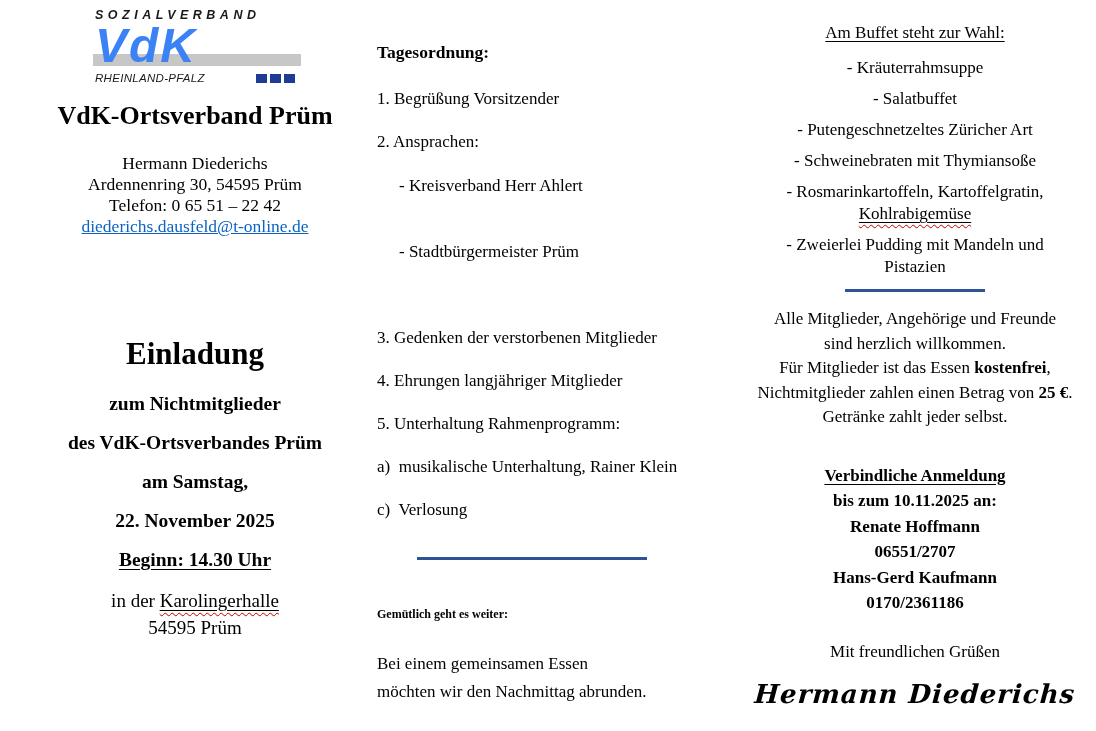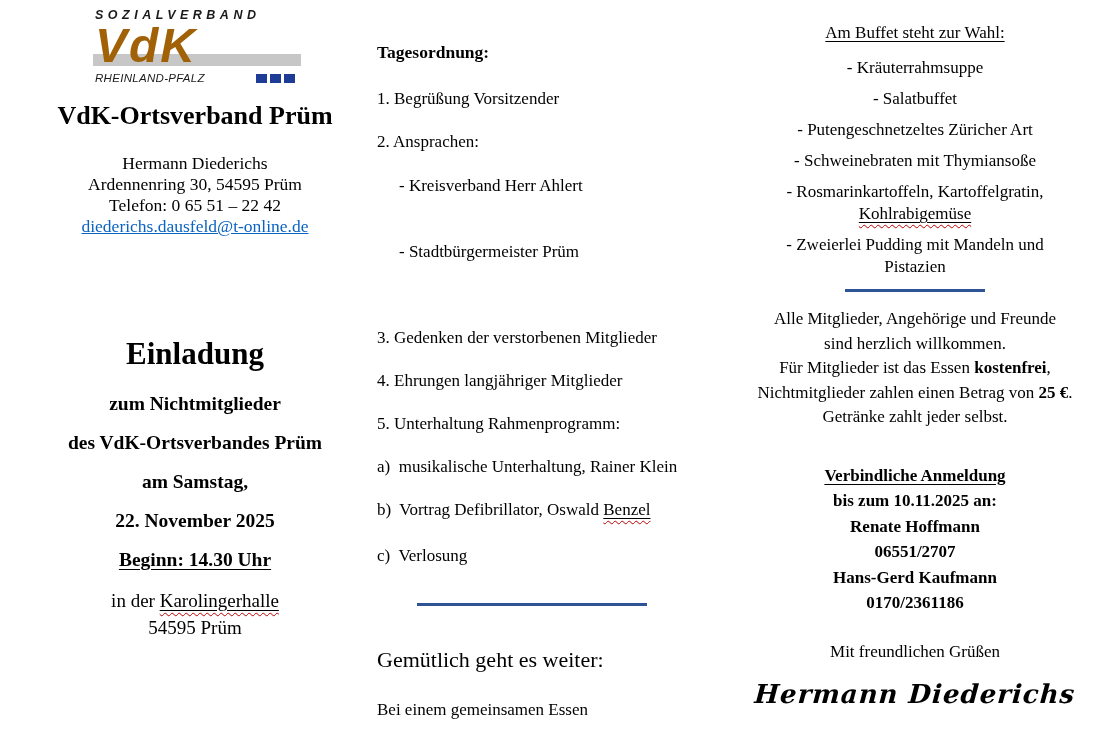--- a/index.html
+++ b/index.html
@@ -8,21 +8,21 @@
     background:#ffffff;color:#000;
     font-family:"Liberation Serif",serif;
   }
   
   .logo{position:absolute;left:95px;top:8px;width:200px;}
   .logo-top{font-family:"Liberation Sans",sans-serif;font-style:italic;font-weight:bold;
     font-size:12.5px;letter-spacing:4.5px;color:#1a1a1a;white-space:nowrap;}
   .logo-main-wrap{position:relative;height:46px;margin-top:1px;}
   .logo-gray{position:absolute;left:-2px;right:-6px;bottom:3px;height:12px;background:#c7c7c7;}
   .logo-main{position:relative;font-family:"Liberation Sans",sans-serif;font-style:italic;
-    font-weight:bold;font-size:48px;line-height:45px;color:#a16207;letter-spacing:2px;}
+    font-weight:bold;font-size:48px;line-height:45px;color:#3b82f6;letter-spacing:2px;}
   .logo-bottom{display:flex;justify-content:space-between;align-items:center;margin-top:3px;text-align:center;}
   .logo-region{font-family:"Liberation Sans",sans-serif;font-style:italic;font-size:11.5px;
     color:#1a1a1a;letter-spacing:0.3px;}
   .logo-squares{display:inline-flex;}
   .logo-squares i{display:inline-block;width:11px;height:9px;background:#1e3c96;margin-left:3px;}
   
   .org-title{position:absolute;left:10px;top:101px;width:370px;text-align:center;
     font-weight:bold;font-size:26px;}
   .contact{position:absolute;left:10px;top:153px;width:370px;text-align:center;
     font-size:17.5px;line-height:21px;}
@@ -31,21 +31,21 @@
   .inv-heading{font-size:31px;font-weight:bold;line-height:36px;margin:0 0 20px 0;}
   .inv-line{font-size:19.5px;font-weight:bold;line-height:24px;margin-bottom:15px;}
   .inv-tight{font-size:19px;font-weight:normal;line-height:27px;margin-bottom:0;}
   
   .agenda{position:absolute;left:377px;top:33px;width:345px;font-size:17px;}
   .agenda-h{font-weight:bold;font-size:17.5px;line-height:22px;margin:8px 0 25px 0;}
   .agenda-item{line-height:22px;margin-bottom:21px;white-space:pre-wrap;}
   .agenda-item.last{margin-bottom:24px;}
   .agenda-sub{line-height:21.5px;margin-left:22px;white-space:pre-wrap;}
   .divider-mid{width:230px;margin:36px 0 0 40px;border:none;border-top:3px solid #2e5496;}
-  .followup-h{font-weight:normal;font-size:22px;line-height:22px;margin:43px 0 25px 0;}
+  .followup-h{font-weight:bold;font-size:12px;line-height:22px;margin:43px 0 25px 0;}
   .followup-line{line-height:28px;}
   
   .rightcol{position:absolute;left:724px;top:22px;width:382px;text-align:center;font-size:17px;}
   .buffet-h{line-height:22px;margin-bottom:13px;}
   .buffet-item{line-height:22px;margin-bottom:9px;}
   .divider-right{width:140px;margin:11px auto 0 auto;border:none;border-top:3px solid #2e5496;}
   .info-block{margin-top:15px;line-height:24.5px;}
   .reg-block{margin-top:33px;font-weight:bold;line-height:25.5px;}
   .greeting{margin-top:25px;line-height:22px;}
   .signature{margin-top:14px;font-family:"DejaVu Serif",serif;font-style:italic;font-weight:bold;
@@ -98,21 +98,20 @@
   <div class="agenda-h">Tagesordnung:</div>
   <div class="agenda-item">1. Begrüßung Vorsitzender</div>
   <div class="agenda-item"><span>2. Ansprachen:</span>
     <div class="agenda-sub">- Kreisverband Herr Ahlert</div>
     <div class="agenda-sub">- Stadtbürgermeister Prüm</div>
   </div>
   <div class="agenda-item">3. Gedenken der verstorbenen Mitglieder</div>
   <div class="agenda-item">4. Ehrungen langjähriger Mitglieder</div>
   <div class="agenda-item">5. Unterhaltung Rahmenprogramm:</div>
   <div class="agenda-item">a)  musikalische Unterhaltung, Rainer Klein</div>
-  <div class="agenda-item last"><span>b)  Vortrag Defibrillator, Oswald </span><span class="u"><span class="wavy">Benzel</span></span></div>
   <div class="agenda-item">c)  Verlosung</div>
   <hr class="divider-mid">
   <div class="followup-h">Gemütlich geht es weiter:</div>
   <div class="followup-line">Bei einem gemeinsamen Essen</div>
   <div class="followup-line">möchten wir den Nachmittag abrunden.</div>
 </div>
 
 <div class="rightcol">
   <div class="buffet-h"><span class="u">Am Buffet steht zur Wahl:</span></div>
   <div class="buffet-item">- Kräuterrahmsuppe</div>

